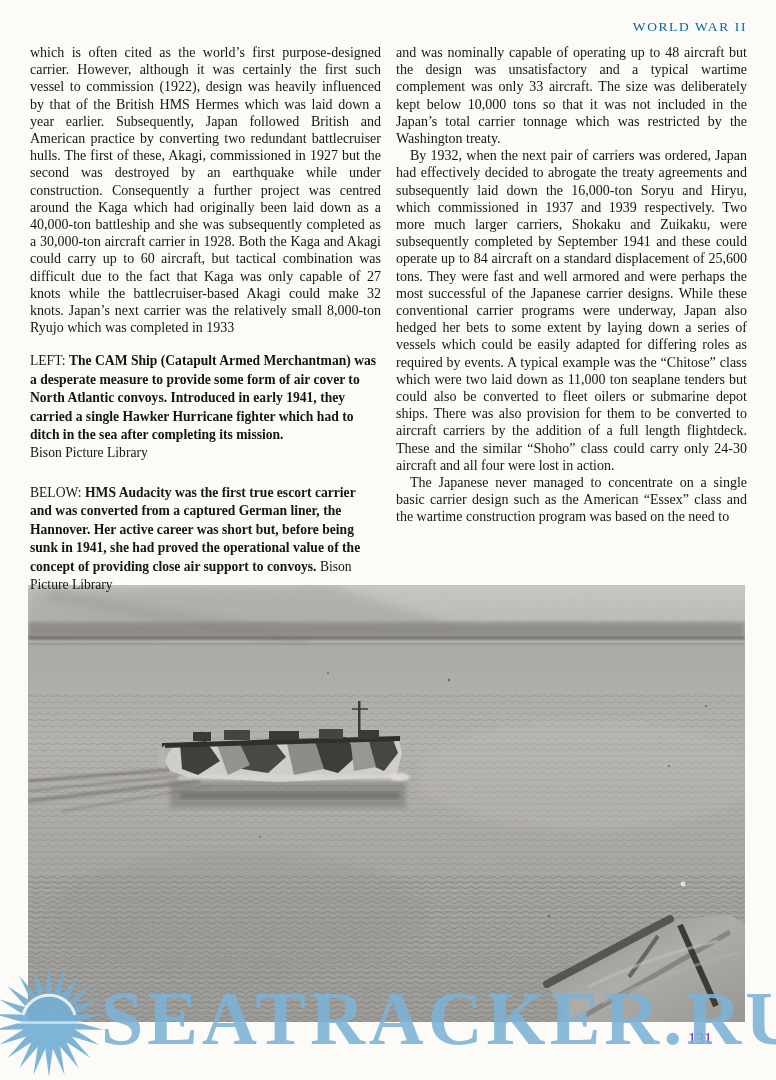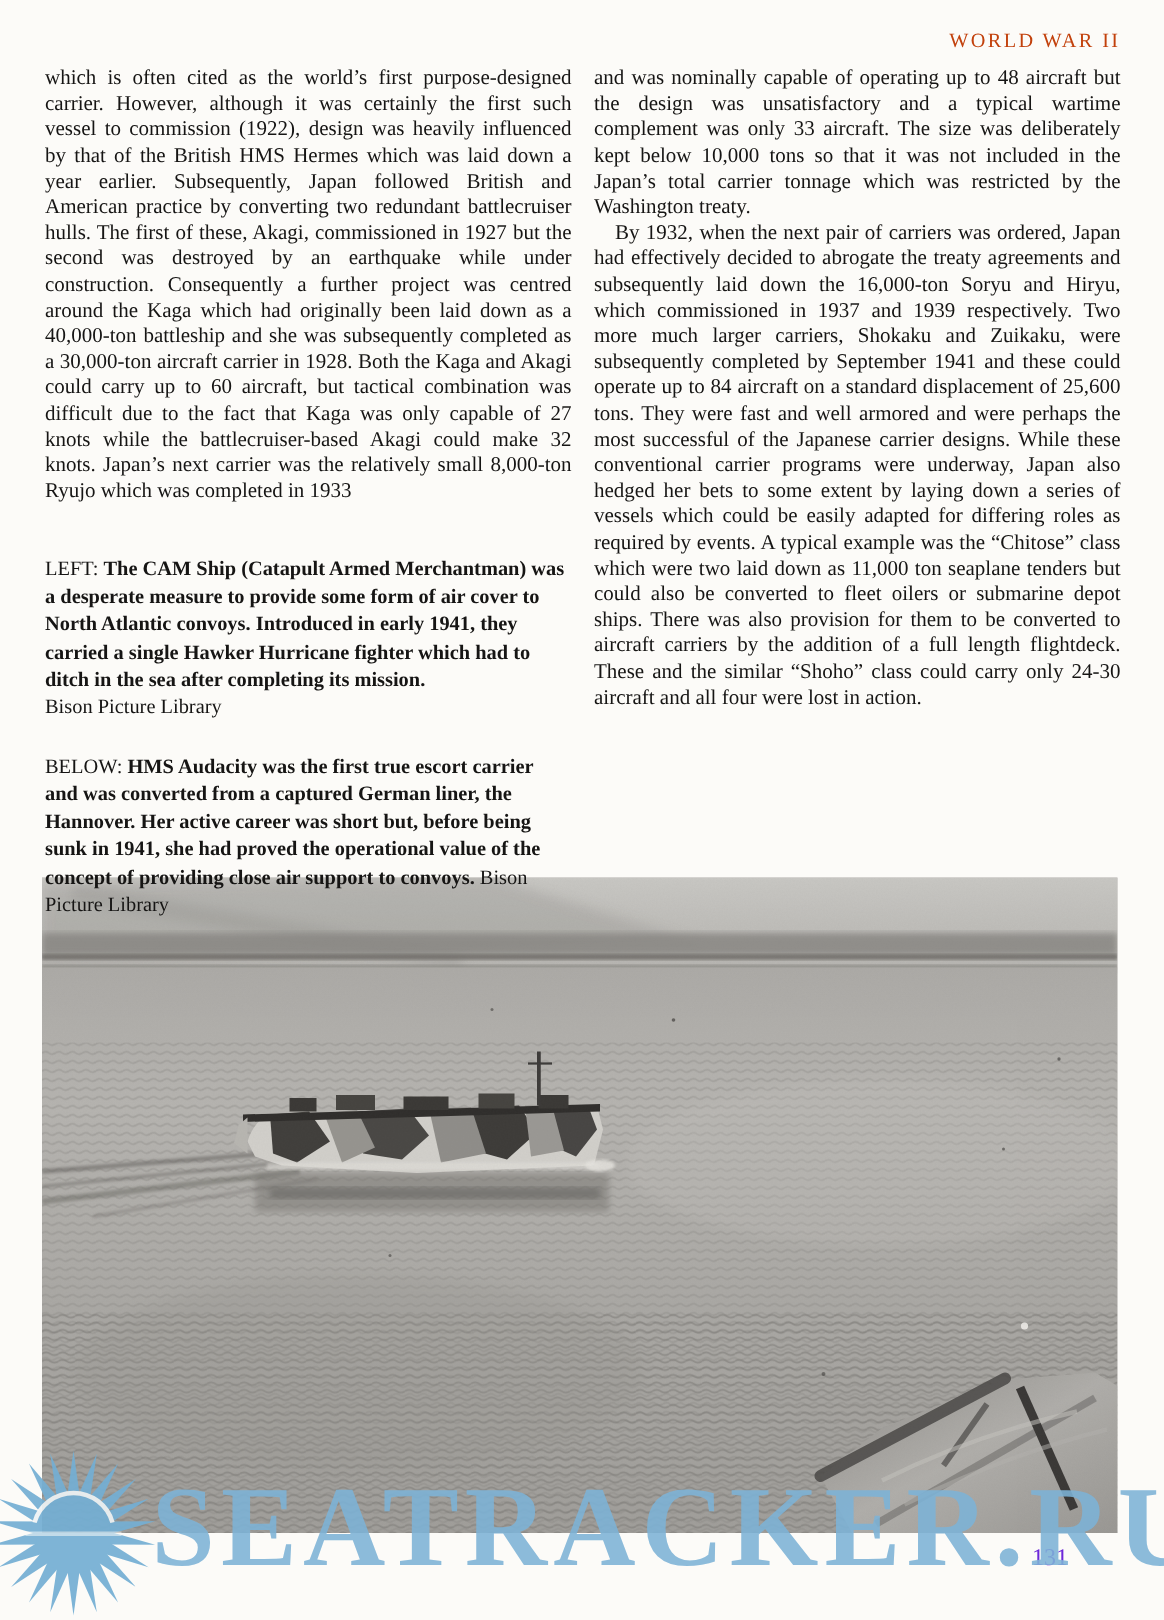--- a/index.html
+++ b/index.html
@@ -5,37 +5,37 @@
   html,body{margin:0;padding:0;}
   body{
     width:776px;height:1080px;position:relative;overflow:hidden;
     background:#fcfbf8;color:#161514;
     font-family:"Liberation Serif","DejaVu Serif",serif;
   }
   .page{position:absolute;inset:0;}
 
   .running-head{
     position:absolute;top:19px;right:29px;
-    font-size:13.5px;letter-spacing:1.6px;color:#c2410c;
+    font-size:13.5px;letter-spacing:1.6px;color:#0369a1;
   }
 
   .columns{
     position:absolute;top:44px;left:30px;width:717px;
     display:flex;gap:15px;z-index:2;
   }
   .col{width:351px;}
   .body-text{
     margin:0;font-size:14px;line-height:17.2px;
     text-align:justify;text-justify:inter-word;
   }
   .indent{text-indent:14px;}
 
   .caption{font-size:13.6px;line-height:18.4px;max-width:347px;}
   .caption p{margin:0;}
-  .cap-left{margin-top:34px;}
+  .cap-left{margin-top:16px;}
   .cap-below{margin-top:21px;}
 
   .it{}
   .bd{font-weight:bold;}
 
   .photo{
     position:absolute;left:28px;top:585px;width:717px;height:437px;
     background:#b4b2ae;overflow:hidden;z-index:1;
   }
   .photo svg{display:block;}
@@ -68,20 +68,21 @@
         <p><span class="it">LEFT: </span><span class="bd">The CAM Ship (Catapult Armed Merchantman) was a desperate measure to provide some form of air cover to North Atlantic convoys. Introduced in early 1941, they carried a single Hawker Hurricane fighter which had to ditch in the sea after completing its mission.</span></p>
         <p class="it">Bison Picture Library</p>
       </div>
       <div class="caption cap-below">
         <p><span class="it">BELOW: </span><span class="bd">HMS </span><span class="it bd">Audacity</span><span class="bd"> was the first true escort carrier and was converted from a captured German liner, the </span><span class="it bd">Hannover</span><span class="bd">. Her active career was short but, before being sunk in 1941, she had proved the operational value of the concept of providing close air support to convoys. </span><span class="it">Bison Picture Library</span></p>
       </div>
     </div>
     <div class="col">
       <p class="body-text"><span>and was nominally capable of operating up to 48 aircraft but the design was unsatisfactory and a typical wartime complement was only 33 aircraft. The size was deliberately kept below 10,000 tons so that it was not included in the Japan’s total carrier tonnage which was restricted by the Washington treaty.</span></p>
       <p class="body-text indent"><span>By 1932, when the next pair of carriers was ordered, Japan had effectively decided to abrogate the treaty agreements and subsequently laid down the 16,000-ton </span><span class="it">Soryu</span><span> and </span><span class="it">Hiryu</span><span>, which commissioned in 1937 and 1939 respectively. Two more much larger carriers, </span><span class="it">Shokaku</span><span> and </span><span class="it">Zuikaku</span><span>, were subsequently completed by September 1941 and these could operate up to 84 aircraft on a standard displacement of 25,600 tons. They were fast and well armored and were perhaps the most successful of the Japanese carrier designs. While these conventional carrier programs were underway, Japan also hedged her bets to some extent by laying down a series of vessels which could be easily adapted for differing roles as required by events. A typical example was the “Chitose” class which were two laid down as 11,000 ton seaplane tenders but could also be converted to fleet oilers or submarine depot ships. There was also provision for them to be converted to aircraft carriers by the addition of a full length flightdeck. These and the similar “Shoho” class could carry only 24-30 aircraft and all four were lost in action.</span></p>
+      <p class="body-text indent"><span>The Japanese never managed to concentrate on a single basic carrier design such as the American “Essex” class and the wartime construction program was based on the need to</span></p>
     </div>
   </div>
 
   <div class="photo">
     <svg width="717" height="437" viewBox="0 0 717 437" xmlns="http://www.w3.org/2000/svg">
       <defs>
         <linearGradient id="skyG" x1="0" y1="0" x2="0" y2="1">
           <stop offset="0" stop-color="#c9c8c4"></stop>
             <stop offset="1" stop-color="#b6b4b0"></stop>
         </linearGradient>

